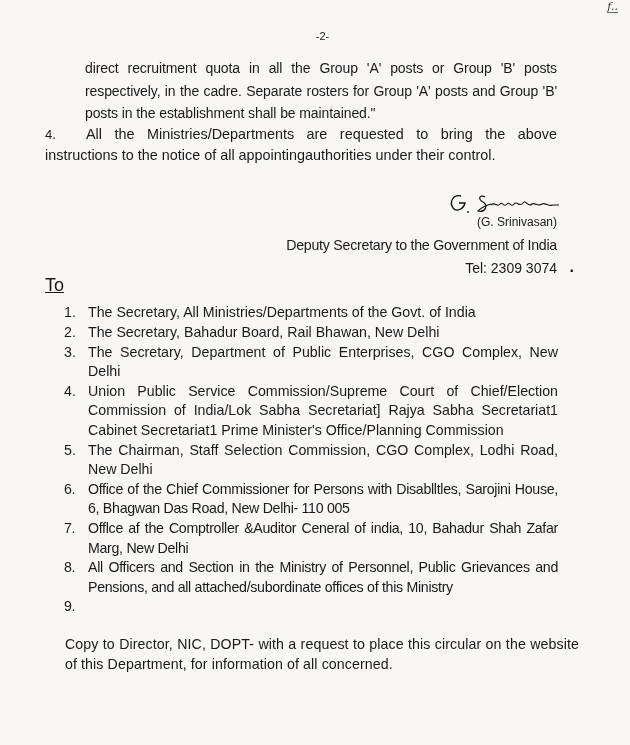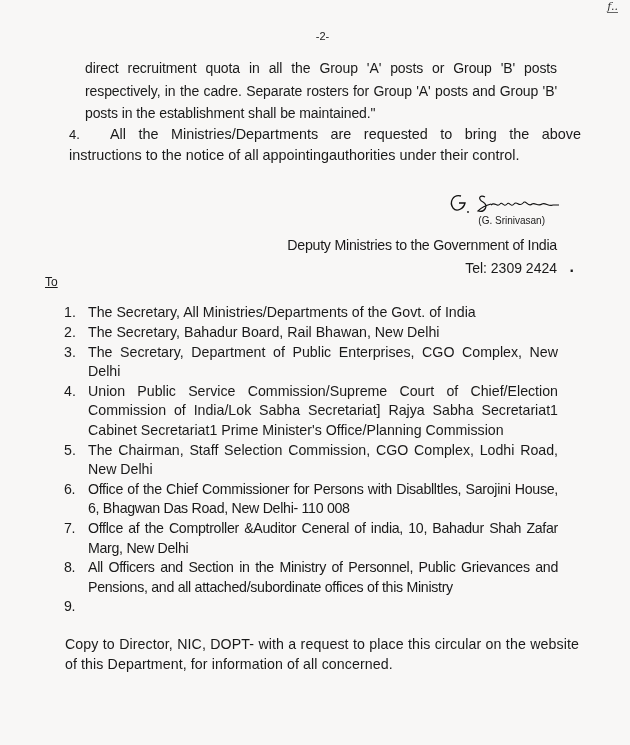--- a/index.html
+++ b/index.html
@@ -51,39 +51,38 @@
       letter-spacing: -0.1px;
     }
     .para4 {
       position: absolute;
       left: 45px;
       top: 124px;
       width: 512px;
       font-size: 14.4px;
       line-height: 21px;
       text-align: justify;
-      margin-left: 24px;
     }
     .para4 .num {
       display: inline-block;
       width: 41px;
       font-size: 13px;
     }
     .signature {
       position: absolute;
       right: 53px;
       top: 188px;
       width: 130px;
       height: 30px;
     }
     .sig-name {
       position: absolute;
-      right: 85px;
+      right: 73px;
       top: 215px;
-      font-size: 10px;
+      font-size: 12px;
     }
     .sig-designation {
       position: absolute;
       right: 73px;
       top: 237px;
       font-size: 14.2px;
       letter-spacing: -0.25px;
     }
     .sig-tel {
       position: absolute;
@@ -95,21 +94,21 @@
       position: absolute;
       right: 56px;
       top: 258px;
       font-size: 16px;
       font-weight: bold;
     }
     .to-label {
       position: absolute;
       left: 45px;
       top: 275px;
-      font-size: 12px;
+      font-size: 18px;
       text-decoration: underline;
     }
     .addressee-list {
       position: absolute;
       left: 64px;
       top: 303px;
       width: 494px;
       margin: 0;
       padding: 0;
       list-style: none;
@@ -159,22 +158,22 @@
 
   <svg class="signature" viewBox="0 0 130 30" aria-hidden="true">
     <title>G. Srinivasan</title>
     <path d="M14 8 C6 6,2 14,6 20 C10 25,17 20,18 15 L12 15" stroke="#111" stroke-width="1.3" fill="none"></path>
     <circle cx="21" cy="24" r="0.9" fill="#111"></circle>
     <path d="M38 9 C33 6,30 11,36 14 C42 17,38 25,31 23 C34 20,40 17,44 16" stroke="#111" stroke-width="1.2" fill="none"></path>
     <path d="M44 17 C48 13,50 20,53 16 C55 13,57 20,60 16 C62 13,64 20,67 16 C70 12,72 20,76 15 C79 11,81 20,85 16 C88 14,91 19,95 16 C98 14,102 19,106 17 L112 17" stroke="#111" stroke-width="1.1" fill="none"></path>
   </svg>
 
   <div class="sig-name">(G. Srinivasan)</div>
-  <div class="sig-designation">Deputy Ministries to the Government of India</div>
-  <div class="sig-tel">Tel: 2309 2424</div>
+  <div class="sig-designation">Deputy Secretary to the Government of India</div>
+  <div class="sig-tel">Tel: 2309 3074</div>
   <div class="tel-dot">.</div>
 
   <div class="to-label">To</div>
 
   <ol class="addressee-list">
     <li style="margin-bottom:0.5px;">
       <span class="num">1.</span>
       <span>The Secretary, All Ministries/Departments of the Govt. of India</span>
     </li>
     <li>
@@ -188,21 +187,21 @@
     <li>
       <span class="num">4.</span>
       <span>Union Public Service Commission/Supreme Court of Chief/Election Commission of India/Lok Sabha Secretariat] Rajya Sabha Secretariat1 Cabinet Secretariat1 Prime Minister's Office/Planning Commission</span>
     </li>
     <li>
       <span class="num">5.</span>
       <span>The Chairman, Staff Selection Commission, CGO Complex, Lodhi Road, New Delhi</span>
     </li>
     <li class="tight">
       <span class="num">6.</span>
-      <span>Office of the Chief Commissioner for Persons with Disablltles, Sarojini House, 6, Bhagwan Das Road, New Delhi- 110 008</span>
+      <span>Office of the Chief Commissioner for Persons with Disablltles, Sarojini House, 6, Bhagwan Das Road, New Delhi- 110 005</span>
     </li>
     <li class="tight">
       <span class="num">7.</span>
       <span>Offlce af the Comptroller &amp;Auditor Ceneral of india, 10, Bahadur Shah Zafar Marg, New Delhi</span>
     </li>
     <li class="tight">
       <span class="num">8.</span>
       <span>All Officers and Section in the Ministry of Personnel, Public Grievances and Pensions, and all attached/subordinate offices of this Ministry</span>
     </li>
     <li class="tight">

